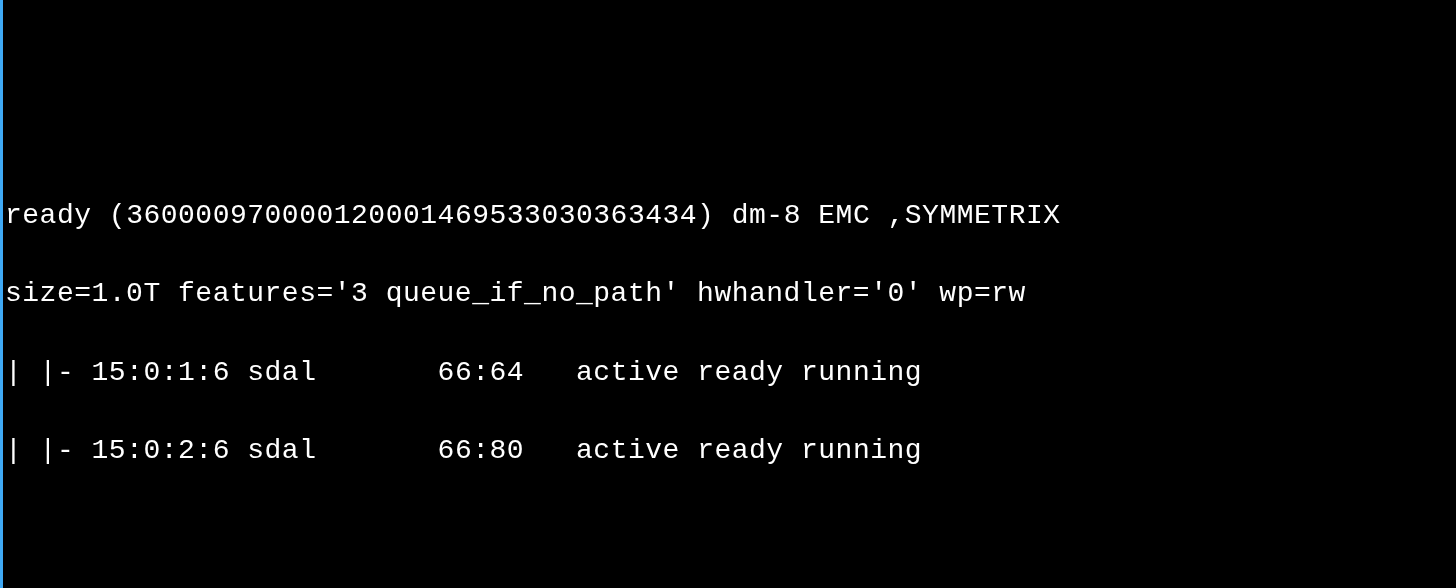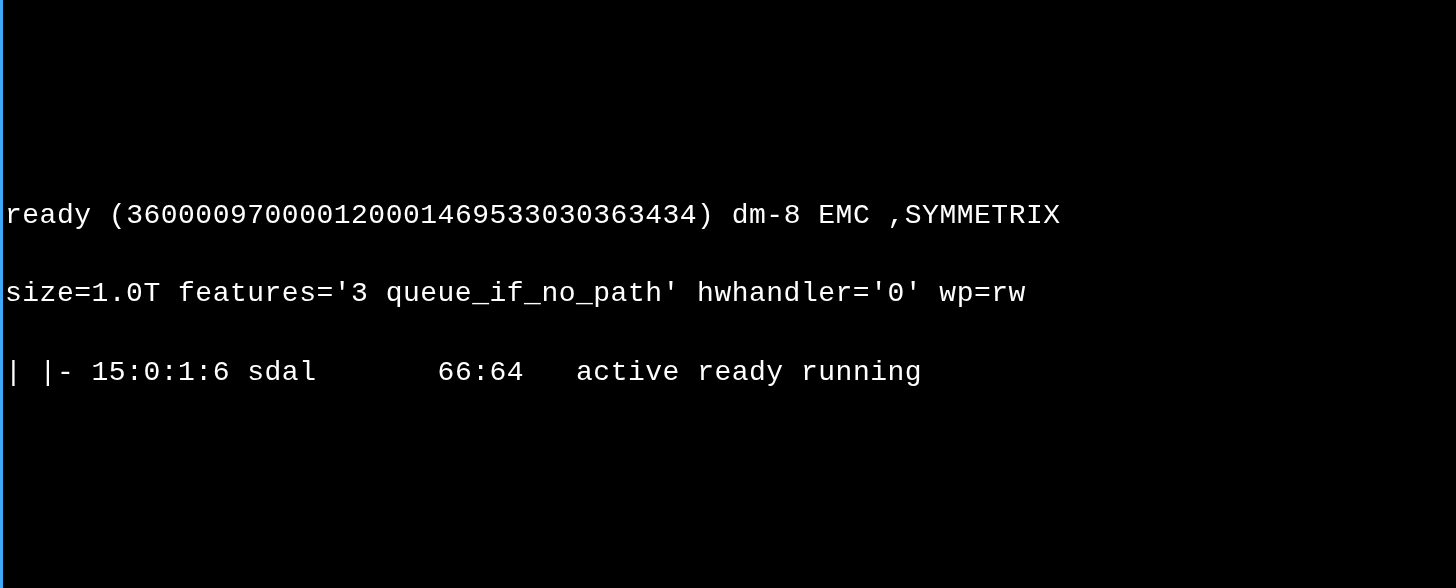--- a/index.html
+++ b/index.html
@@ -26,20 +26,21 @@
   </style>
 </head>
 <body>
 
 
 
 <div class="terminal">
 <span class="line"><span>ready</span> <span>(360000970000120001469533030363434)</span> <span>dm-8</span> <span>EMC</span> <span>,SYMMETRIX</span></span>
 <span class="line">size=1.0T features='3 queue_if_no_path' hwhandler='0' wp=rw</span>
 <span class="line"><span>| |- </span><span>15:0:1:6</span> <span>sdal</span>       <span>66:64 </span>  <span>active ready running</span></span>
+<span class="line"><span>| |- </span><span>15:0:2:6</span> <span>sdal</span>       <span>66:80 </span>  <span>active ready running</span></span>
 <span class="line">          </span>
 
 
 
 
 
 
 </div>
 
 

